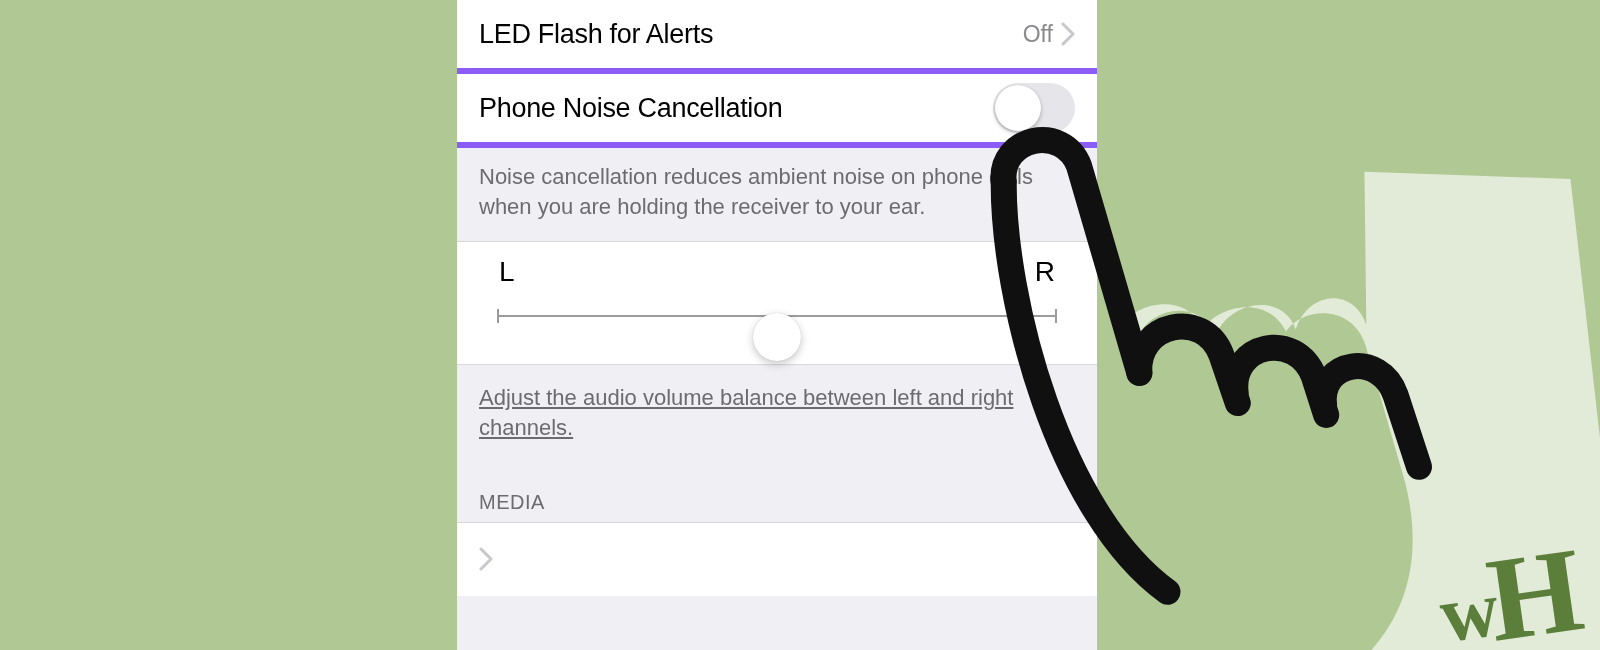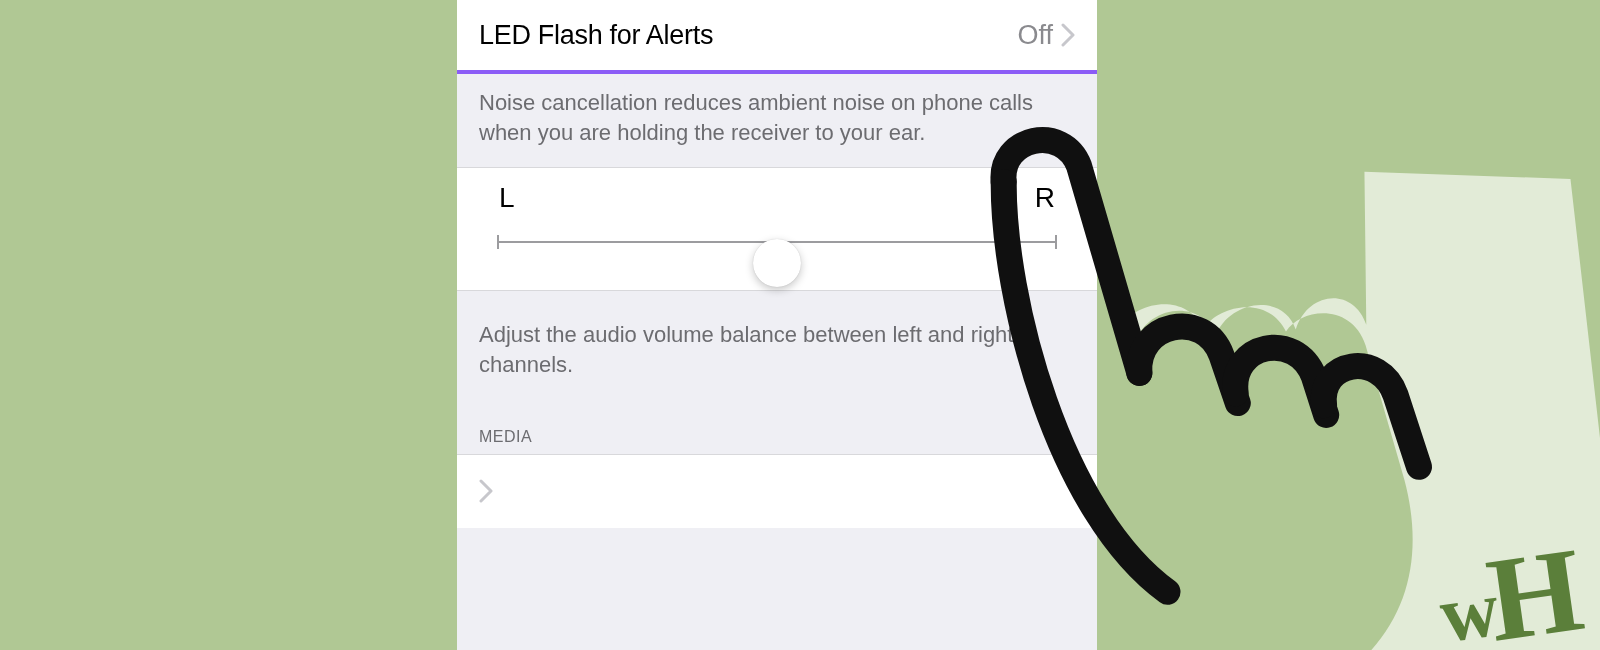--- a/index.html
+++ b/index.html
@@ -15,35 +15,35 @@
     position: absolute;
     left: 457px;
     top: 0;
     width: 640px;
     height: 650px;
     background: #efeff4;
     overflow: hidden;
   }
   .row {
     background: #fff;
-    border-bottom: 4px solid #8b5cf6;
+    border-bottom: 6px solid #8b5cf6;
     display: flex;
     align-items: center;
     padding: 0 22px;
     height: 74px;
     position: relative;
   }
   .row-label {
     font-size: 27px;
     color: #000;
     letter-spacing: -0.3px;
     flex: 1;
   }
   .row-value {
-    font-size: 27px;
+    font-size: 23px;
     color: #8a8a8e;
     margin-right: 8px;
   }
   .chevron {
     color: #c7c7cc;
     display: inline-flex;
   }
   .chevron svg { width: 14px; height: 24px; }
   .toggle {
     width: 82px;
@@ -72,21 +72,21 @@
   }
   .footer-text {
     padding: 14px 22px 20px 22px;
     font-size: 22px;
     line-height: 1.35;
     color: #6c6c70;
     background: #efeff4;
   }
   .section-header {
     padding: 28px 22px 8px 22px;
-    font-size: 16px;
+    font-size: 20px;
     letter-spacing: 0.5px;
     color: #6c6c70;
     background: #efeff4;
   }
   
   .slider-row {
     background: #fff;
     border-top: 1px solid #d8d8db;
     border-bottom: 1px solid #d8d8db;
     padding: 14px 40px 26px 40px;
@@ -161,38 +161,44 @@
     <span class="row-label">LED Flash for Alerts</span>
     <span class="row-value">Off</span>
     <span class="chevron">
       <svg viewBox="0 0 14 24">
           <path d="M2 2 L12 12 L2 22" stroke="#c7c7cc" stroke-width="3" fill="none" stroke-linecap="round" stroke-linejoin="round"></path>
         </svg>
     </span>
   </div>
 
 
+  <div class="row">
+    <span class="row-label">Phone Noise Cancellation</span>
+    <div class="toggle off">
+      <div class="knob"></div>
+    </div>
+  </div>
 
   <div class="footer-text">Noise cancellation reduces ambient noise on phone calls when you are holding the receiver to your ear.</div>
 
   <div class="slider-row">
     <div class="slider-labels">
       <span>L</span>
       <span>R</span>
     </div>
     <div class="slider-track-wrap">
       <div class="slider-track">
         <div class="slider-tick left"></div>
         <div class="slider-tick right"></div>
         <div class="slider-thumb"></div>
       </div>
     </div>
   </div>
 
-  <div class="footer-text" style="padding-top:29px;">Adjust the audio volume balance between left and right channels.</div>
+  <div class="footer-text" style="padding-top:18px;text-decoration:underline;">Adjust the audio volume balance between left and right channels.</div>
 
   <div class="section-header">MEDIA</div>
 
   <div class="row" style="border-top:1px solid #d8d8db; border-bottom:none;">
     <span class="chevron">
       <svg viewBox="0 0 14 24">
           <path d="M2 2 L12 12 L2 22" stroke="#c7c7cc" stroke-width="3" fill="none" stroke-linecap="round" stroke-linejoin="round"></path>
         </svg>
     </span>
   </div>

